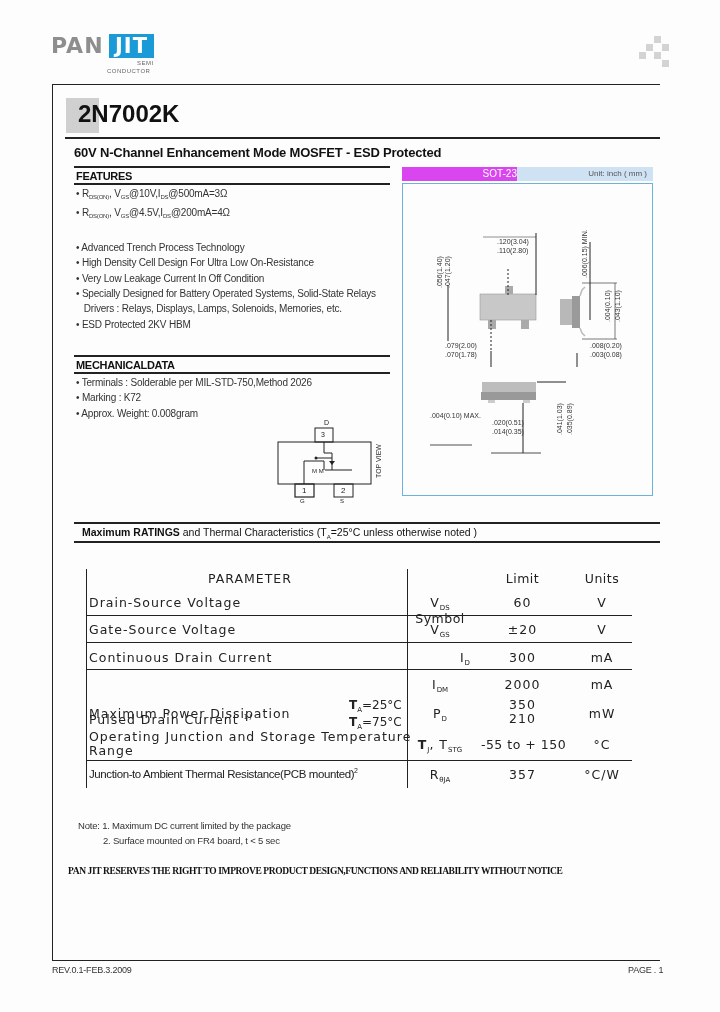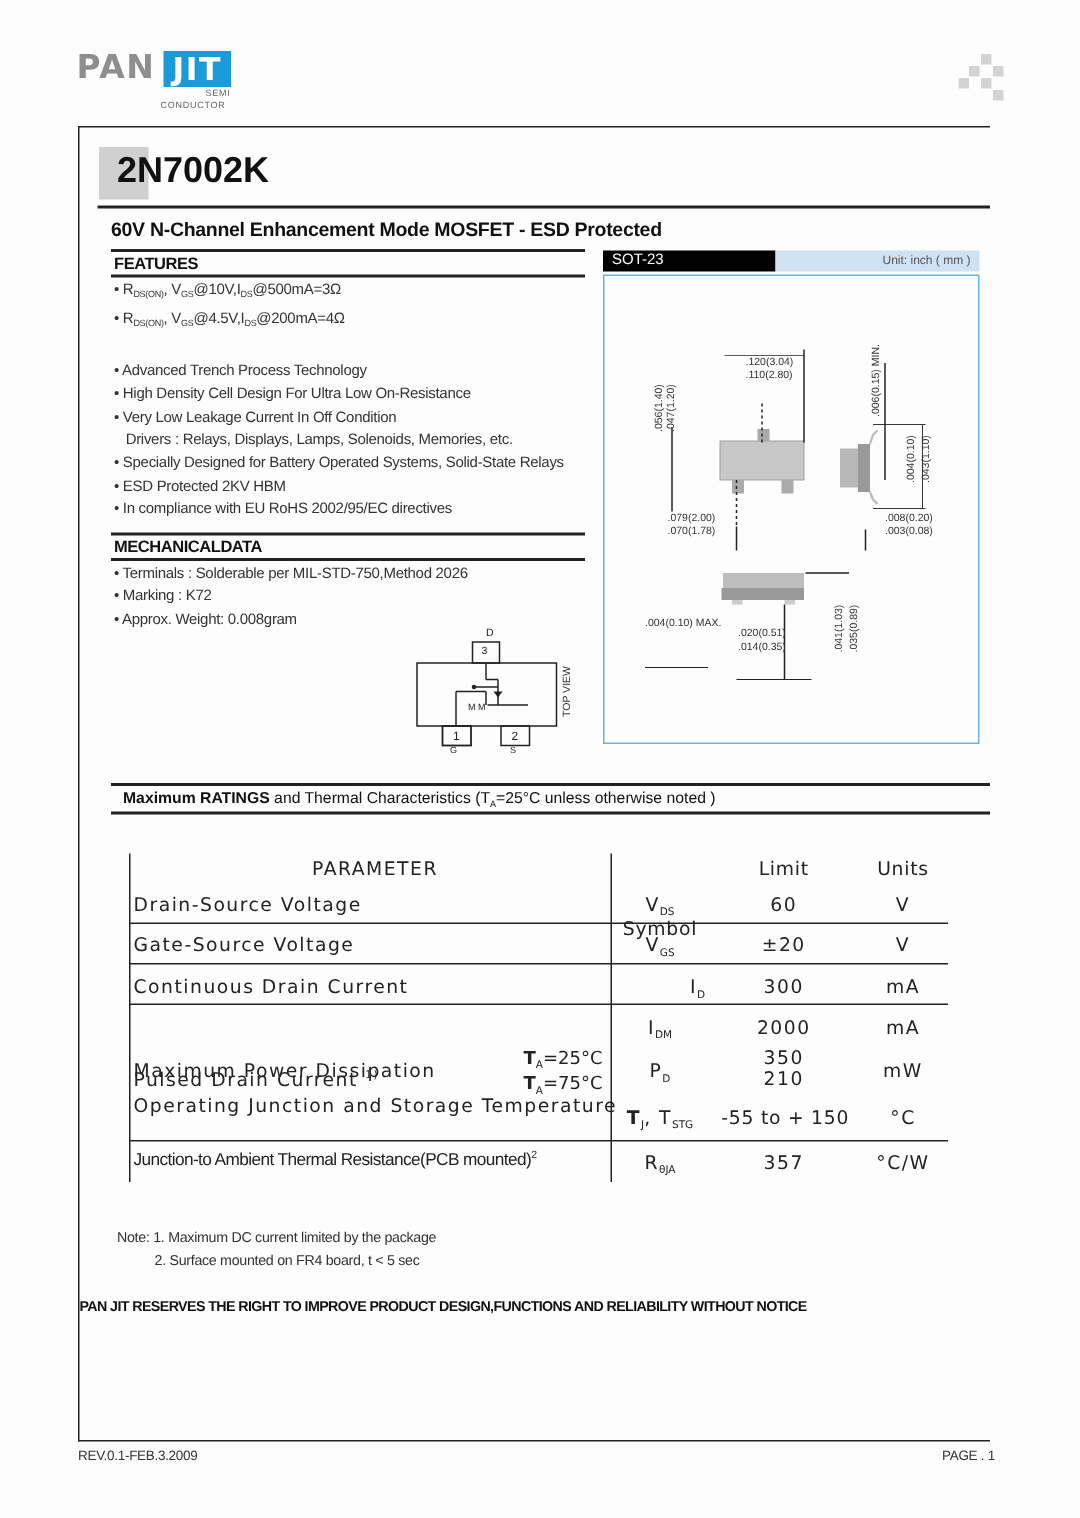--- a/index.html
+++ b/index.html
@@ -28,41 +28,41 @@
   .subtitle { left: 74px; top: 145px; font-size: 13px; font-weight: bold; color: #111; letter-spacing: -0.2px; }
 
   .sec-head { font-size: 11px; font-weight: bold; color: #111; letter-spacing: -0.3px; }
   .rule { height: 1.5px; background: #222; }
 
   .feat { font-size: 10px; color: #333; line-height: 15.4px; letter-spacing: -0.2px; }
   .feat .li { white-space: nowrap; }
   .feat sub { font-size: 6px; vertical-align: -2px; }
 
   
-  .sot-head { left: 402px; top: 167px; width: 115px; height: 14px; background: #000000; color: #fff; font-size: 10px; padding-left: 6px; line-height: 14px; box-sizing: border-box; }
+  .sot-head { left: 402px; top: 167px; width: 115px; height: 14px; background: #d946ef; color: #fff; font-size: 10px; padding-left: 6px; line-height: 14px; box-sizing: border-box; text-align: right; }
   .sot-head2 { left: 517px; top: 167px; width: 136px; height: 14px; background: #cfe2f4; color: #555; font-size: 8px; text-align: right; padding-right: 6px; line-height: 14px; box-sizing: border-box; }
   .sot-box { left: 402px; top: 183px; width: 251px; height: 313px; border: 1.5px solid #6bb3dd; box-sizing: border-box; }
 
   .dim { font-size: 7px; color: #333; white-space: nowrap; }
   .dimv { font-size: 7px; color: #333; white-space: nowrap; transform: rotate(-90deg); transform-origin: left top; }
 
   
   .ratings-rule-top { left: 74px; top: 522px; width: 586px; height: 1.5px; background: #222; }
   .ratings-title { left: 82px; top: 526px; font-size: 10.5px; font-weight: bold; color: #111; }
   .ratings-title .n { font-weight: normal; }
   .ratings-rule-bot { left: 74px; top: 541px; width: 586px; height: 1.5px; background: #222; }
   .vline { position: absolute; width: 1.2px; background: #222; }
   .hline { position: absolute; height: 1.2px; background: #222; }
   .cell { position: absolute; font-size: 12.5px; color: #222; letter-spacing: 1px; white-space: nowrap; font-family: "DejaVu Sans", sans-serif; }
   .cell.sm { font-size: 11.5px; letter-spacing: 0; font-family: "Liberation Sans", sans-serif; }
   .c { text-align: center; }
   .sym sub { font-size: 7px; vertical-align: -3px; letter-spacing: 0; }
 
   .note { font-size: 9.5px; color: #333; white-space: nowrap; letter-spacing: -0.2px; }
-  .notice { left: 53px; top: 866px; font-size: 9.5px; font-weight: bold; color: #111; letter-spacing: -0.4px; white-space: nowrap; }
+  .notice { left: 68px; top: 866px; font-size: 9.5px; font-weight: bold; color: #111; letter-spacing: -0.4px; white-space: nowrap; font-family: Liberation Serif, serif; }
 
   .footer { font-size: 9px; color: #333; top: 965px; letter-spacing: -0.2px; }
 </style>
 </head>
 <body>
 
 <div class="abs logo">
   <span class="logo-pan">PAN</span>
   <span class="logo-jit">JIT</span>
   <span class="logo-semi">SEMI</span>
@@ -92,24 +92,23 @@
   <div class="li">
     <span>• </span><span>R</span><sub>DS(ON)</sub><span>, V</span><sub>GS</sub><span>@10V,I</span><sub>DS</sub><span>@500mA=3Ω</span>
   </div>
   <div class="li">
     <span>• </span><span>R</span><sub>DS(ON)</sub><span>, V</span><sub>GS</sub><span>@4.5V,I</span><sub>DS</sub><span>@200mA=4Ω</span>
   </div>
   <div style="height:15px;"></div>
   <div class="li"><span>• </span><span>Advanced Trench Process Technology</span></div>
   <div class="li"><span>• </span><span>High Density Cell Design For Ultra Low On-Resistance</span></div>
   <div class="li"><span>• </span><span>Very Low Leakage Current In Off Condition</span></div>
+  <div class="li"><span>• </span><span>Specially Designed for Battery Operated Systems, Solid-State Relays</span></div>
   <div class="li"><span>&nbsp;&nbsp;&nbsp;</span><span>Drivers : Relays, Displays, Lamps, Solenoids, Memories, etc.</span></div>
-  <div class="li"><span>• </span><span>Specially Designed for Battery Operated Systems, Solid-State Relays</span></div>
   <div class="li"><span>• </span><span>ESD Protected 2KV HBM</span></div>
-  <div class="li"><span>• </span><span>In compliance with EU RoHS 2002/95/EC directives</span></div>
 </div>
 
 <div class="abs rule" style="left:74px;top:355px;width:316px;"></div>
 <div class="abs sec-head" style="left:76px;top:359px;">MECHANICALDATA</div>
 <div class="abs rule" style="left:74px;top:372px;width:316px;"></div>
 
 <div class="abs feat" style="left:76px;top:375px;">
   <div class="li"><span>• </span><span>Terminals : Solderable per MIL-STD-750,Method 2026</span></div>
   <div class="li"><span>• </span><span>Marking : K72</span></div>
   <div class="li"><span>• </span><span>Approx. Weight: 0.008gram</span></div>
@@ -254,20 +253,21 @@
     <div class="cell c" style="left:490px;top:698px;width:65px;line-height:14px;">
       <div>350</div>
       <div>210</div>
     </div>
     <div class="cell c" style="left:570px;top:706px;width:64px;">mW</div>
   </div>
 
   <div>
     <div class="cell" style="left:89px;top:730px;line-height:14px;">
       <div>Operating Junction and Storage Temperature</div>
+      <div>Range</div>
     </div>
     <div class="cell c sym" style="left:410px;top:737px;width:60px;"><b>T</b><sub>J</sub><span>, T</span><sub>STG</sub></div>
     <div class="cell c" style="left:476px;top:737px;width:95px;letter-spacing:0.5px;">-55  to  + 150</div>
     <div class="cell c" style="left:570px;top:737px;width:64px;">°C</div>
   </div>
 
   <div>
     <div class="cell sm" style="left:89px;top:767px;letter-spacing:-0.4px;"><span>Junction-to Ambient Thermal Resistance(PCB mounted)</span><sup style="font-size:7px;">2</sup></div>
     <div class="cell c sym" style="left:410px;top:767px;width:60px;"><span>R</span><sub>θJA</sub></div>
     <div class="cell c" style="left:490px;top:767px;width:65px;">357</div>

